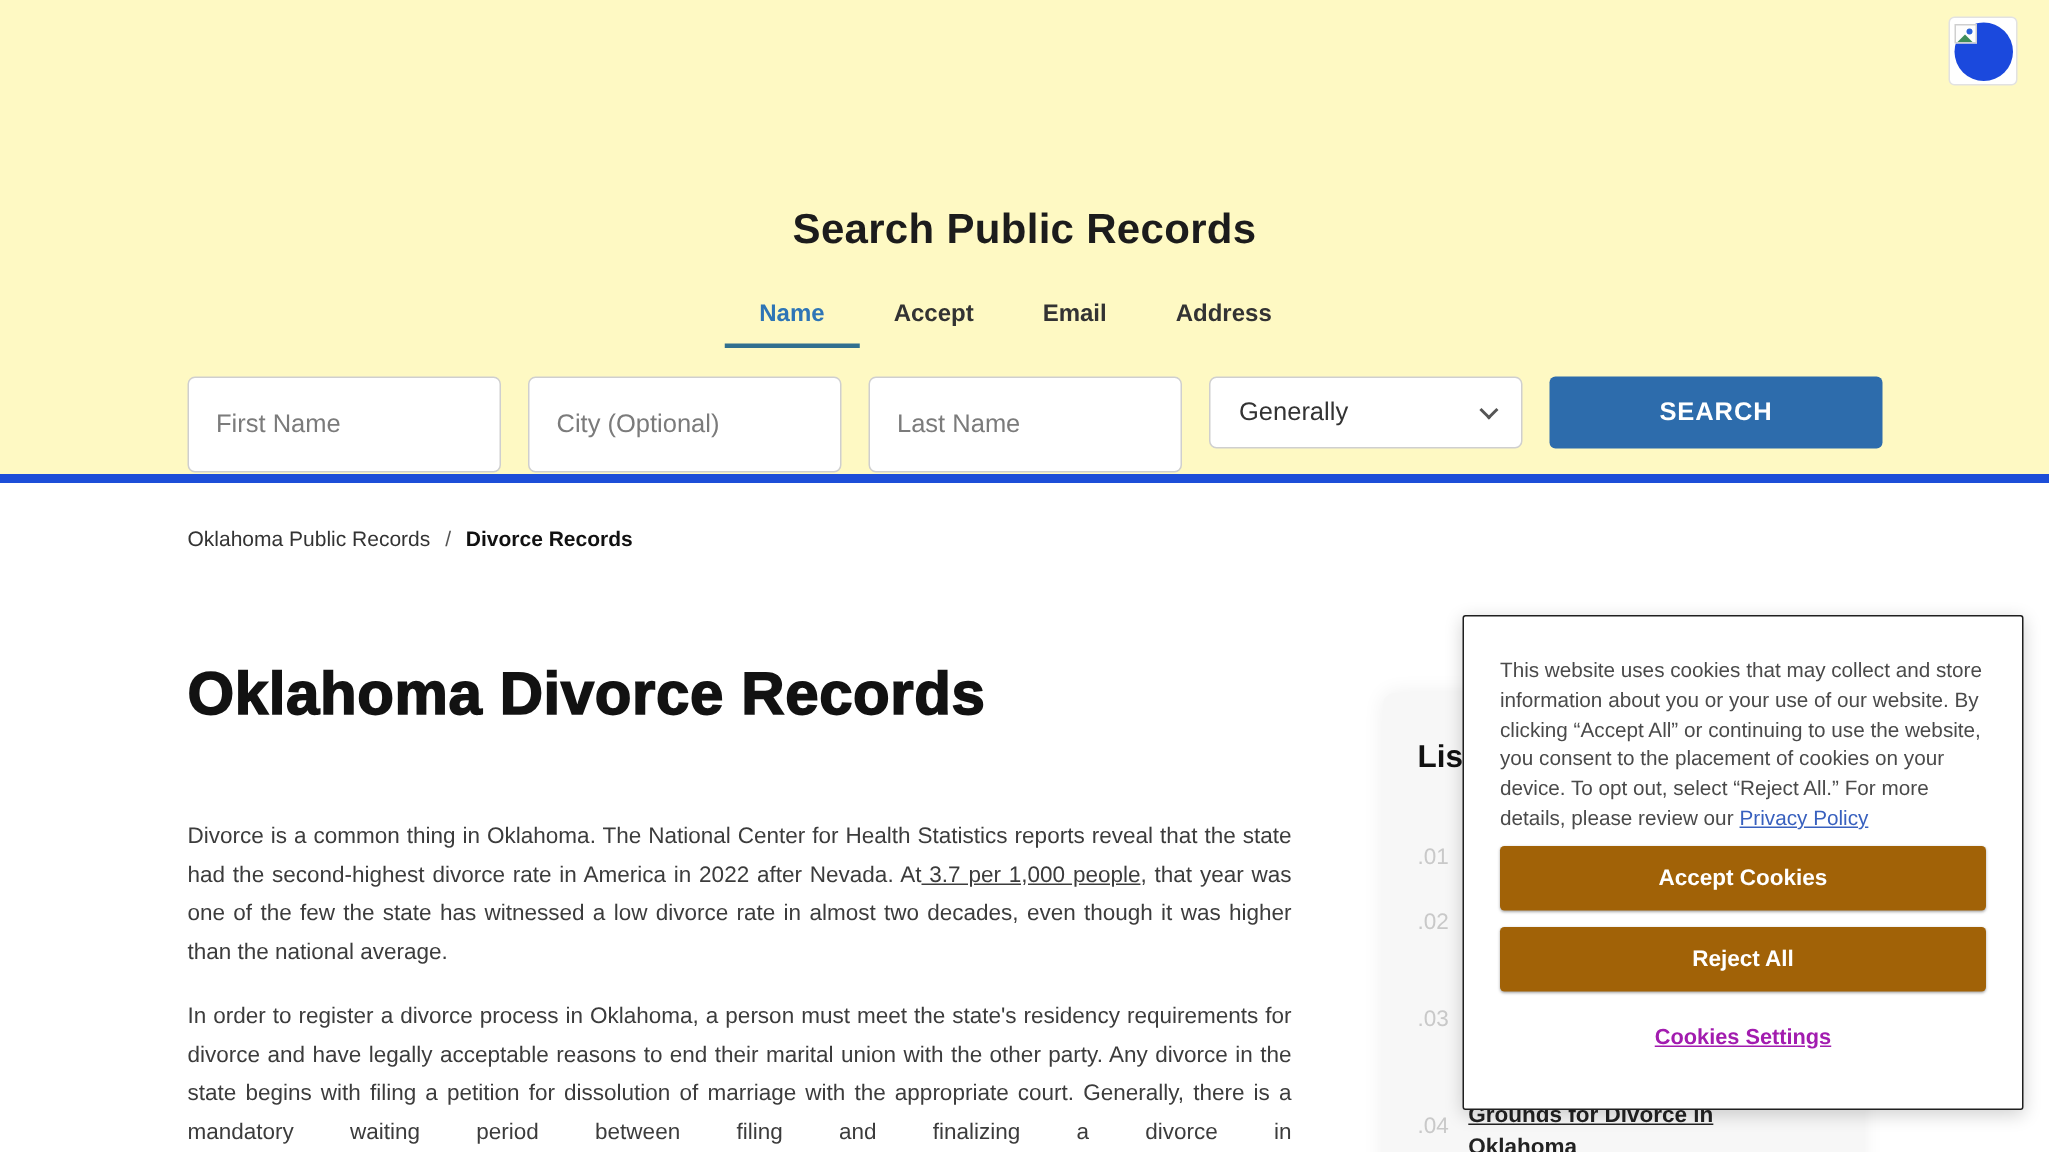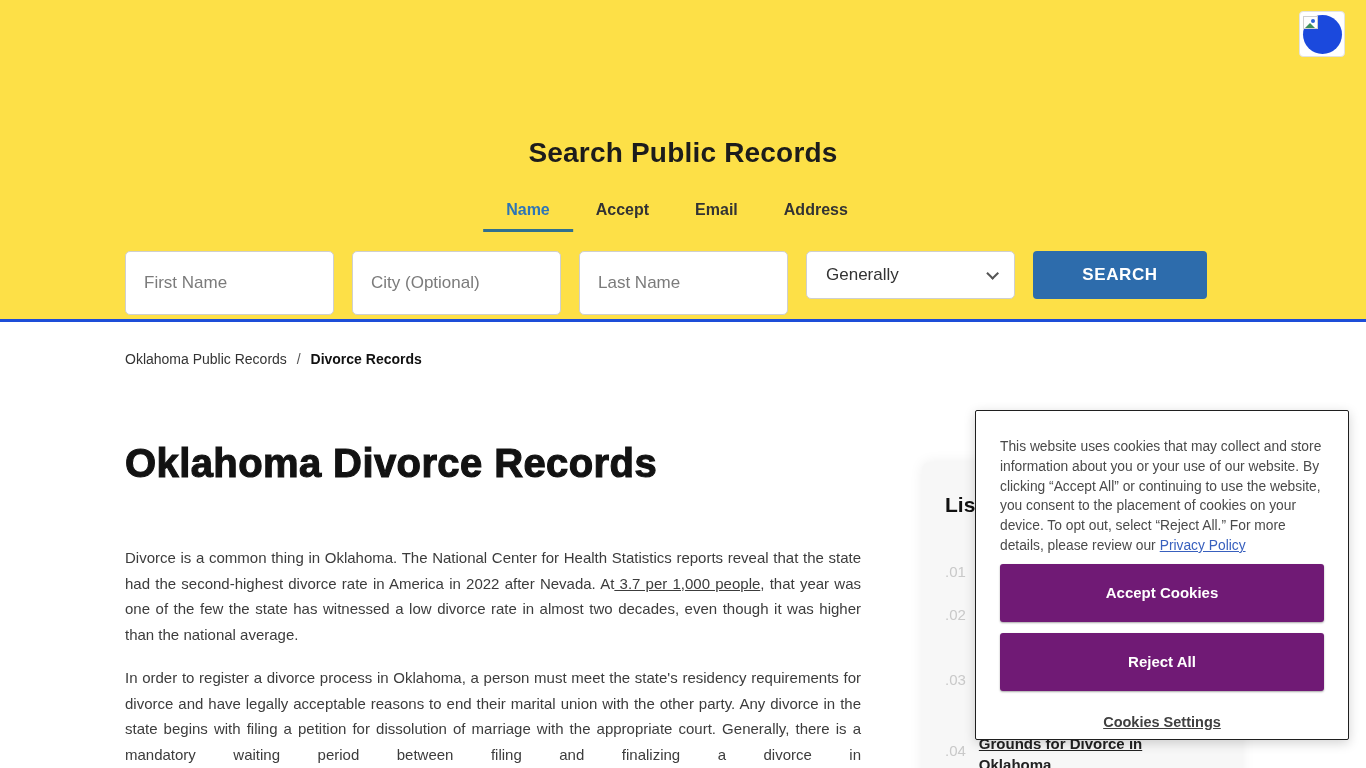--- a/index.html
+++ b/index.html
@@ -7,21 +7,21 @@
   body {
     font-family: "Liberation Sans", "DejaVu Sans", sans-serif;
     background: #ffffff;
     color: #222;
     position: relative;
   }
 
   
   .search-band {
     position: absolute; left: 0; top: 0; width: 1366px; height: 322px;
-    background: #fde047; border-bottom: 3px solid #1d4ed8;
+    background: #fef9c3; border-bottom: 6px solid #1d4ed8;
   }
   .search-title {
     position: absolute; top: 137px; left: 0; width: 1366px;
     text-align: center; font-size: 28px; font-weight: 700; color: #1c1c1c;
     letter-spacing: 0.2px;
   }
   .tabs {
     position: absolute; top: 201px; left: 677px; transform: translateX(-50%);
     display: flex; align-items: flex-start;
   }
@@ -45,21 +45,21 @@
     width: 209px; height: 48px; border: 1px solid #cfcfcf; border-radius: 5px;
     background: #fff; display: flex; align-items: center;
     justify-content: space-between; padding: 0 19px; font-size: 17px;
     color: #333; cursor: pointer;
   }
   .chevron-down {
     width: 9px; height: 9px; border-right: 2px solid #555;
     border-bottom: 2px solid #555; transform: rotate(45deg) translateY(-3px);
   }
   .search-btn {
-    width: 174px; height: 48px; background: #2d6cac; color: #fff;
+    width: 222px; height: 48px; background: #2d6cac; color: #fff;
     border: none; border-radius: 4px; font-size: 17px; font-weight: 700;
     letter-spacing: 0.6px; cursor: pointer;
     font-family: "Liberation Sans", "DejaVu Sans", sans-serif;
   }
 
   
   .breadcrumb {
     position: absolute; left: 125px; top: 351px; font-size: 14px; color: #333;
   }
   .breadcrumb a { color: #333; text-decoration: none; cursor: pointer; }
@@ -113,30 +113,30 @@
     padding: 26px 24px 0 24px;
   }
   .cookie-text {
     font-size: 13.8px; line-height: 19.8px; color: #4a4a4a;
   }
   .privacy-link {
     color: #3860be; text-decoration: underline; cursor: pointer;
     margin-left: 4px;
   }
   .cookie-btn {
-    display: block; width: 100%; height: 58px; margin-top: 11px;
-    background: #701a75; color: #ffffff; border: none; border-radius: 3px;
+    display: block; width: 100%; height: 43px; margin-top: 11px;
+    background: #a16207; color: #ffffff; border: none; border-radius: 3px;
     font-size: 15px; font-weight: 700; cursor: pointer;
     font-family: "Liberation Sans", "DejaVu Sans", sans-serif;
     box-shadow: 0 1px 2px rgba(0,0,0,0.35);
   }
   .cookie-btn.accept { margin-top: 8px; }
   .cookie-settings {
     display: block; margin-top: 23px; text-align: center;
-    font-size: 14.5px; font-weight: 600; color: #404040;
+    font-size: 14.5px; font-weight: 600; color: #a21caf;
     text-decoration: underline; cursor: pointer;
   }
 
   
   .a11y-widget {
     position: absolute; top: 11px; right: 21px; width: 46px; height: 46px;
     background: #fff; border: 1px solid #e2e2e2; border-radius: 4px;
     cursor: pointer; z-index: 20;
   }
   .a11y-circle {

